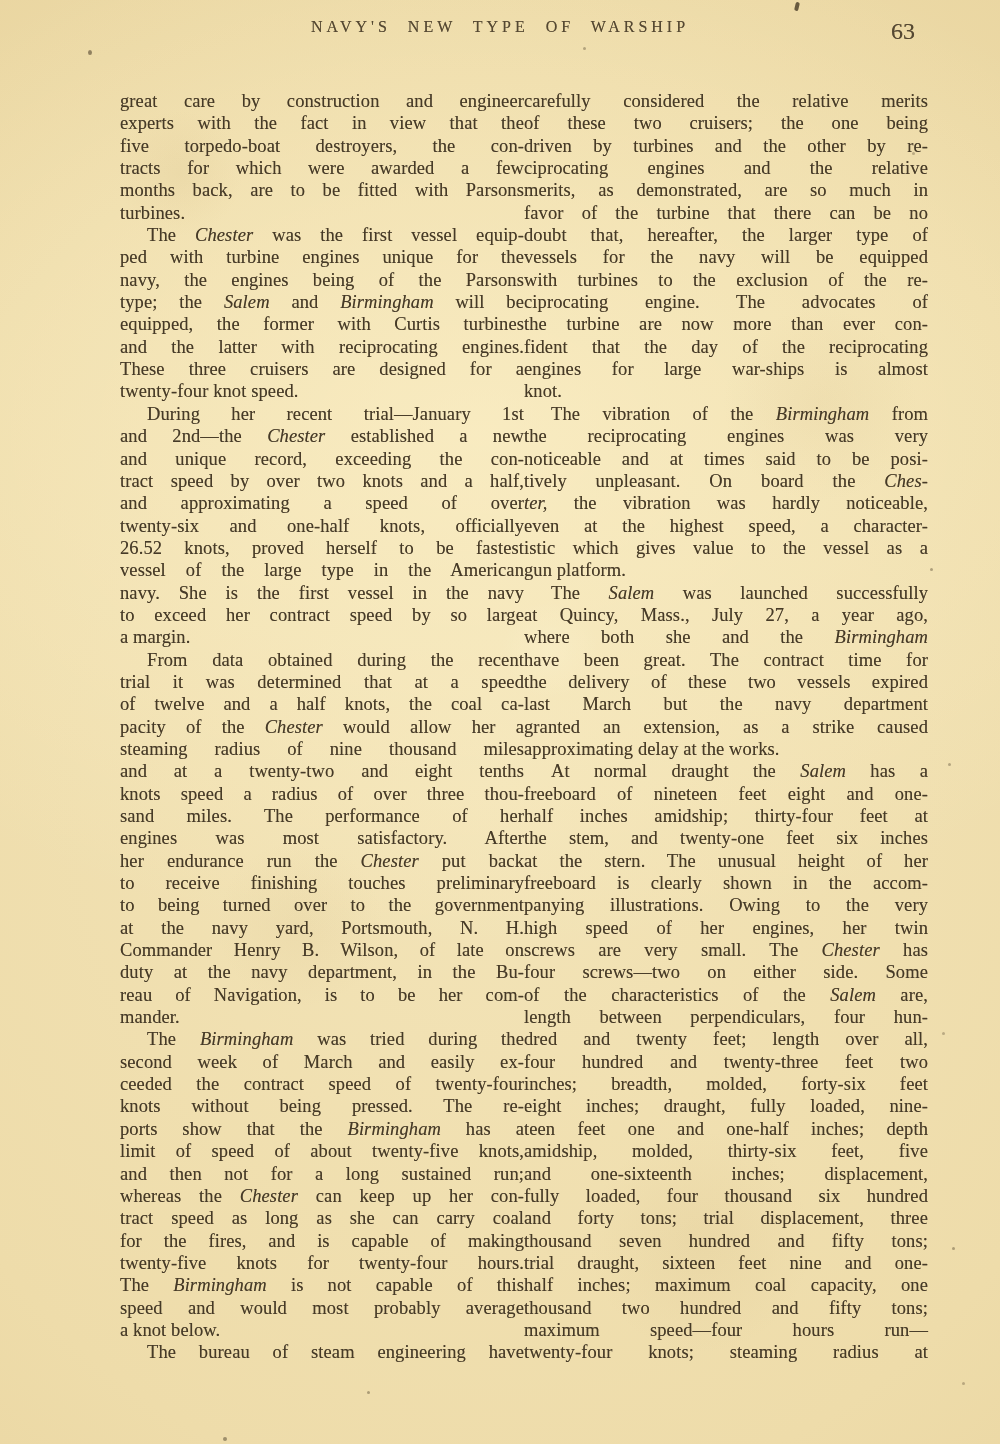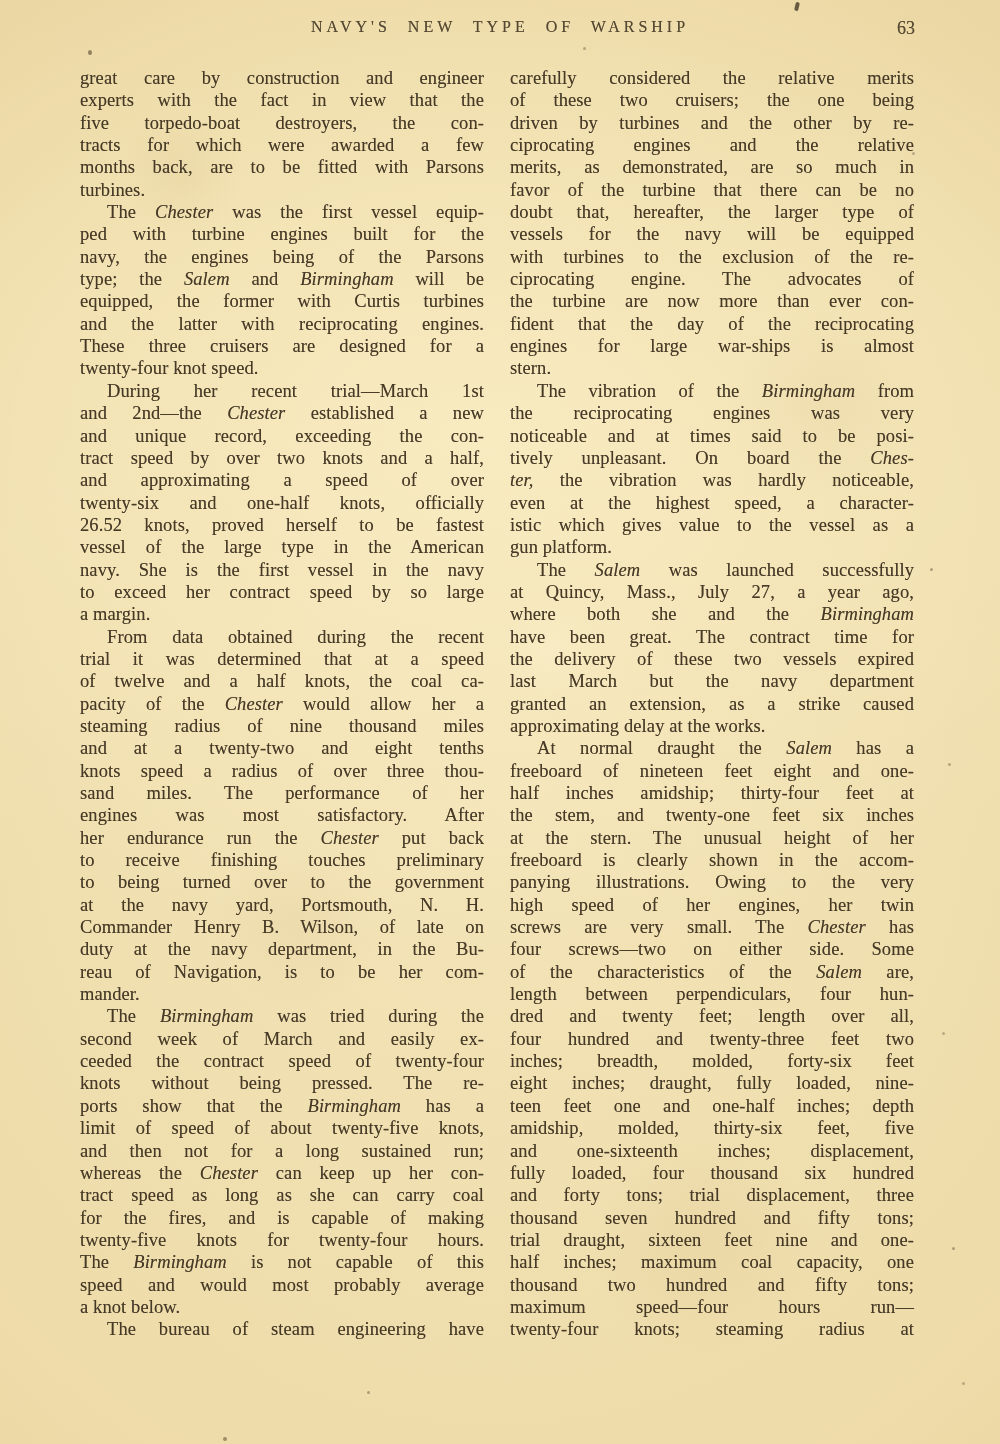--- a/index.html
+++ b/index.html
@@ -46,31 +46,31 @@
     text-align: center;
     font-size: 16px;
     letter-spacing: 4px;
     word-spacing: 9px;
     color: var(--ink-soft);
     text-shadow: 0 0 0.6px rgba(70,58,39,0.55);
   }
   .pagenum {
     position: absolute;
     right: 85px; top: 0;
-    font-size: 18px;
+    font-size: 24px;
     color: var(--ink-soft);
     text-shadow: 0 0 0.6px rgba(70,58,39,0.55);
   }
   .columns {
     position: absolute;
-    top: 67px;
+    top: 90px;
     left: 80px;
     width: 848px;
     display: flex;
-    gap: 26px;
+    justify-content: flex-end;
   }
   .col {
     width: 404px;
     font-size: 18.5px;
     line-height: 22.35px;
     color: var(--ink);
     text-shadow: 0 0 0.5px rgba(70,58,39,0.5);
     letter-spacing: 0.1px;
   }
   .col .line {
@@ -116,28 +116,28 @@
 
   <div class="columns">
     <div class="col">
         <div class="line">great care by construction and engineer</div>
         <div class="line">experts with the fact in view that the</div>
         <div class="line">five torpedo-boat destroyers, the con-</div>
         <div class="line">tracts for which were awarded a few</div>
         <div class="line">months back, are to be fitted with Parsons</div>
         <div class="line endline">turbines.</div>
         <div class="line indent">The <i>Chester</i> was the first vessel equip-</div>
-        <div class="line">ped with turbine engines built for the</div>
+        <div class="line">ped with turbine engines unique for the</div>
         <div class="line">navy, the engines being of the Parsons</div>
         <div class="line">type; the <i>Salem</i> and <i>Birmingham</i> will be</div>
         <div class="line">equipped, the former with Curtis turbines</div>
         <div class="line">and the latter with reciprocating engines.</div>
         <div class="line">These three cruisers are designed for a</div>
         <div class="line endline">twenty-four knot speed.</div>
-        <div class="line indent">During her recent trial—March 1st</div>
+        <div class="line indent">During her recent trial—January 1st</div>
         <div class="line">and 2nd—the <i>Chester</i> established a new</div>
         <div class="line">and unique record, exceeding the con-</div>
         <div class="line">tract speed by over two knots and a half,</div>
         <div class="line">and approximating a speed of over</div>
         <div class="line">twenty-six and one-half knots, officially</div>
         <div class="line">26.52 knots, proved herself to be fastest</div>
         <div class="line">vessel of the large type in the American</div>
         <div class="line">navy. She is the first vessel in the navy</div>
         <div class="line">to exceed her contract speed by so large</div>
         <div class="line endline">a margin.</div>
@@ -181,21 +181,21 @@
         <div class="line">ciprocating engines and the relative</div>
         <div class="line">merits, as demonstrated, are so much in</div>
         <div class="line">favor of the turbine that there can be no</div>
         <div class="line">doubt that, hereafter, the larger type of</div>
         <div class="line">vessels for the navy will be equipped</div>
         <div class="line">with turbines to the exclusion of the re-</div>
         <div class="line">ciprocating engine. The advocates of</div>
         <div class="line">the turbine are now more than ever con-</div>
         <div class="line">fident that the day of the reciprocating</div>
         <div class="line">engines for large war-ships is almost</div>
-        <div class="line endline">stern.</div>
+        <div class="line endline">knot.</div>
         <div class="line indent">The vibration of the <i>Birmingham</i> from</div>
         <div class="line">the reciprocating engines was very</div>
         <div class="line">noticeable and at times said to be posi-</div>
         <div class="line">tively unpleasant. On board the <i>Ches-</i></div>
         <div class="line"><i>ter,</i> the vibration was hardly noticeable,</div>
         <div class="line">even at the highest speed, a character-</div>
         <div class="line">istic which gives value to the vessel as a</div>
         <div class="line endline">gun platform.</div>
         <div class="line indent">The <i>Salem</i> was launched successfully</div>
         <div class="line">at Quincy, Mass., July 27, a year ago,</div>

